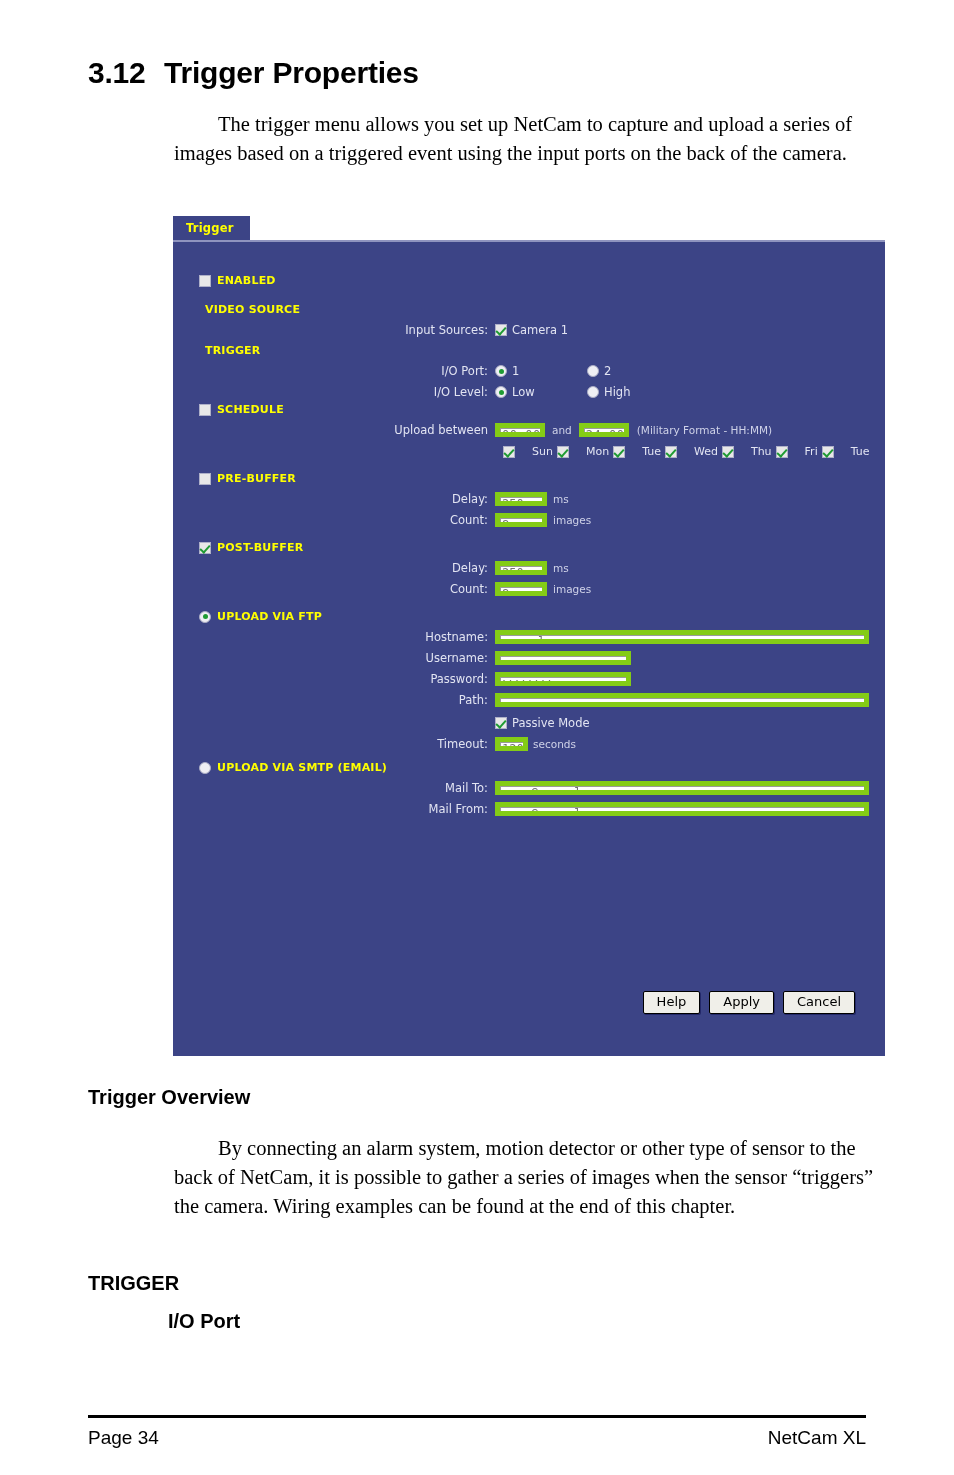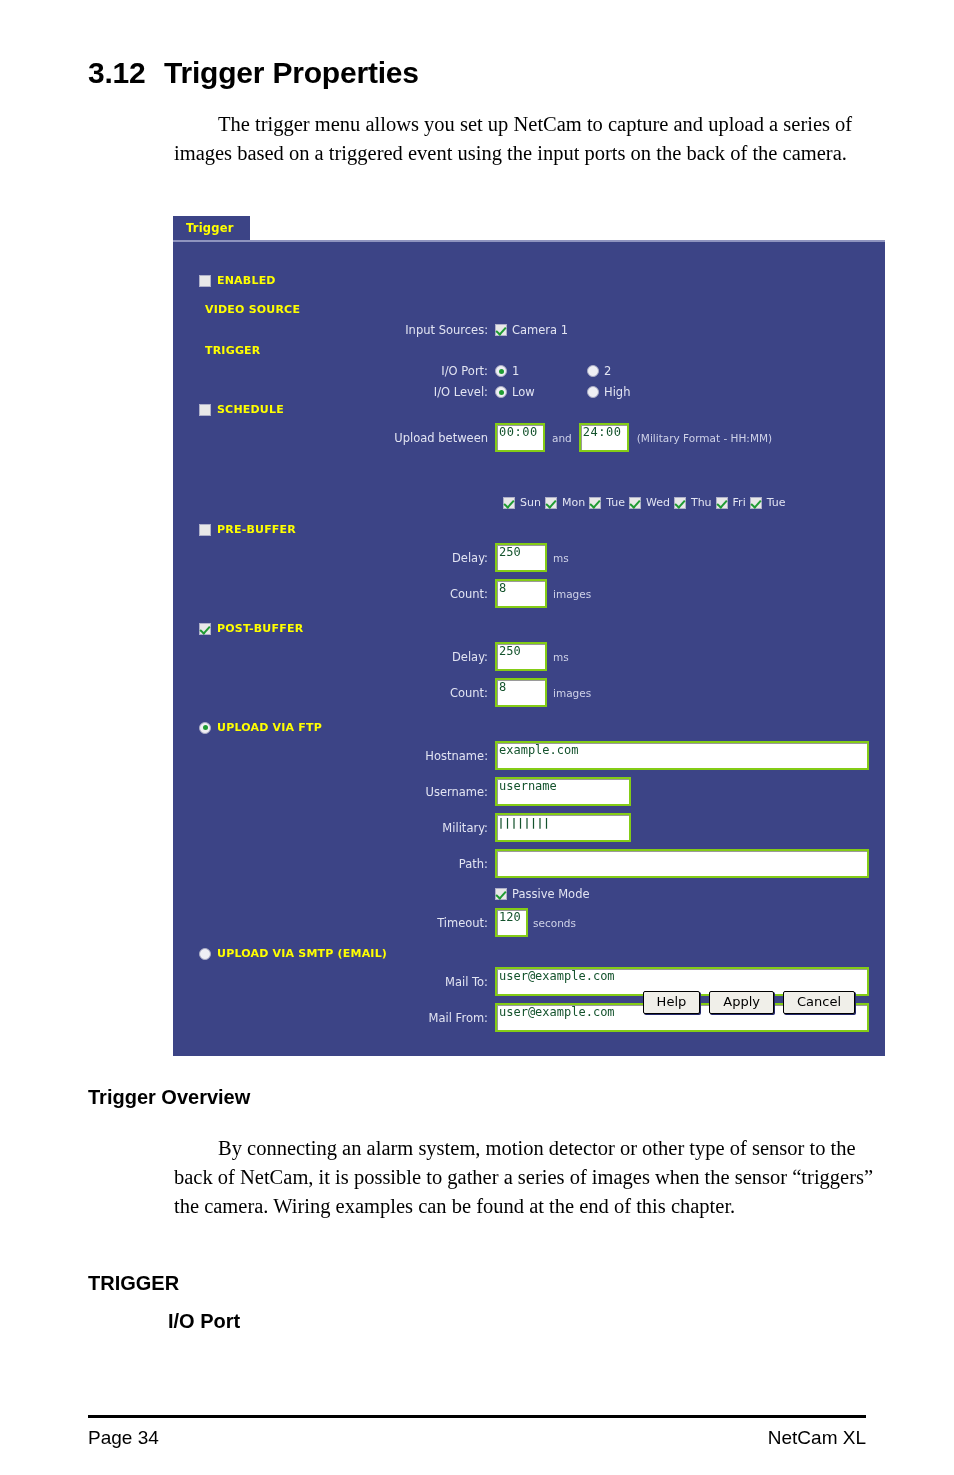--- a/index.html
+++ b/index.html
@@ -198,28 +198,28 @@
 
   .opt {
     display: inline-flex;
     align-items: center;
     gap: 5px;
   }
 
   
   .inp {
     background: #ffffff;
-    border: 2px solid #84cc16;
+    border: 5px solid #84cc16;
     box-shadow: inset 1px 1px 0 #9a9a9a;
-    height: 29px;
+    height: 14px;
     box-sizing: border-box;
     font-family: "DejaVu Sans Mono", monospace;
     font-size: 12px;
     line-height: 15px;
-    color: #14532d;
+    color: #737373;
     padding: 0 2px;
     overflow: hidden;
     white-space: nowrap;
     display: inline-block;
     vertical-align: middle;
   }
   .inp.w-time   { width: 50px; letter-spacing: 0.5px; }
   .inp.w-small  { width: 52px; }
   .inp.w-tiny   { width: 33px; }
   .inp.w-med    { width: 136px; }
@@ -231,21 +231,21 @@
     font-size: 11px;
   }
 
   .days {
     display: flex;
     align-items: center;
     gap: 4px;
     margin-left: 330px;
     margin-top: 8px;
   }
-  .day { display: inline-flex; align-items: center; gap: 5px; margin-top: 36px; }
+  .day { display: inline-flex; align-items: center; gap: 17px; }
   .day .opt-lbl { font-size: 11px; }
 
   .btn-row {
     position: absolute;
     right: 30px;
     bottom: 42px;
     display: flex;
     gap: 9px;
   }
   .btn {
@@ -404,21 +404,21 @@
 
       <div class="row">
         <span class="cap">Hostname:</span>
         <span class="inp w-wide">example.com</span>
       </div>
       <div class="row">
         <span class="cap">Username:</span>
         <span class="inp w-med">username</span>
       </div>
       <div class="row">
-        <span class="cap">Military:</span>
+        <span class="cap">Password:</span>
         <span class="inp w-med pw">||||||||</span>
       </div>
       <div class="row">
         <span class="cap">Path:</span>
         <span class="inp w-wide"></span>
       </div>
 
       <div class="row" style="margin-top:9px;">
         <span class="cap"></span>
         <span class="opt">

